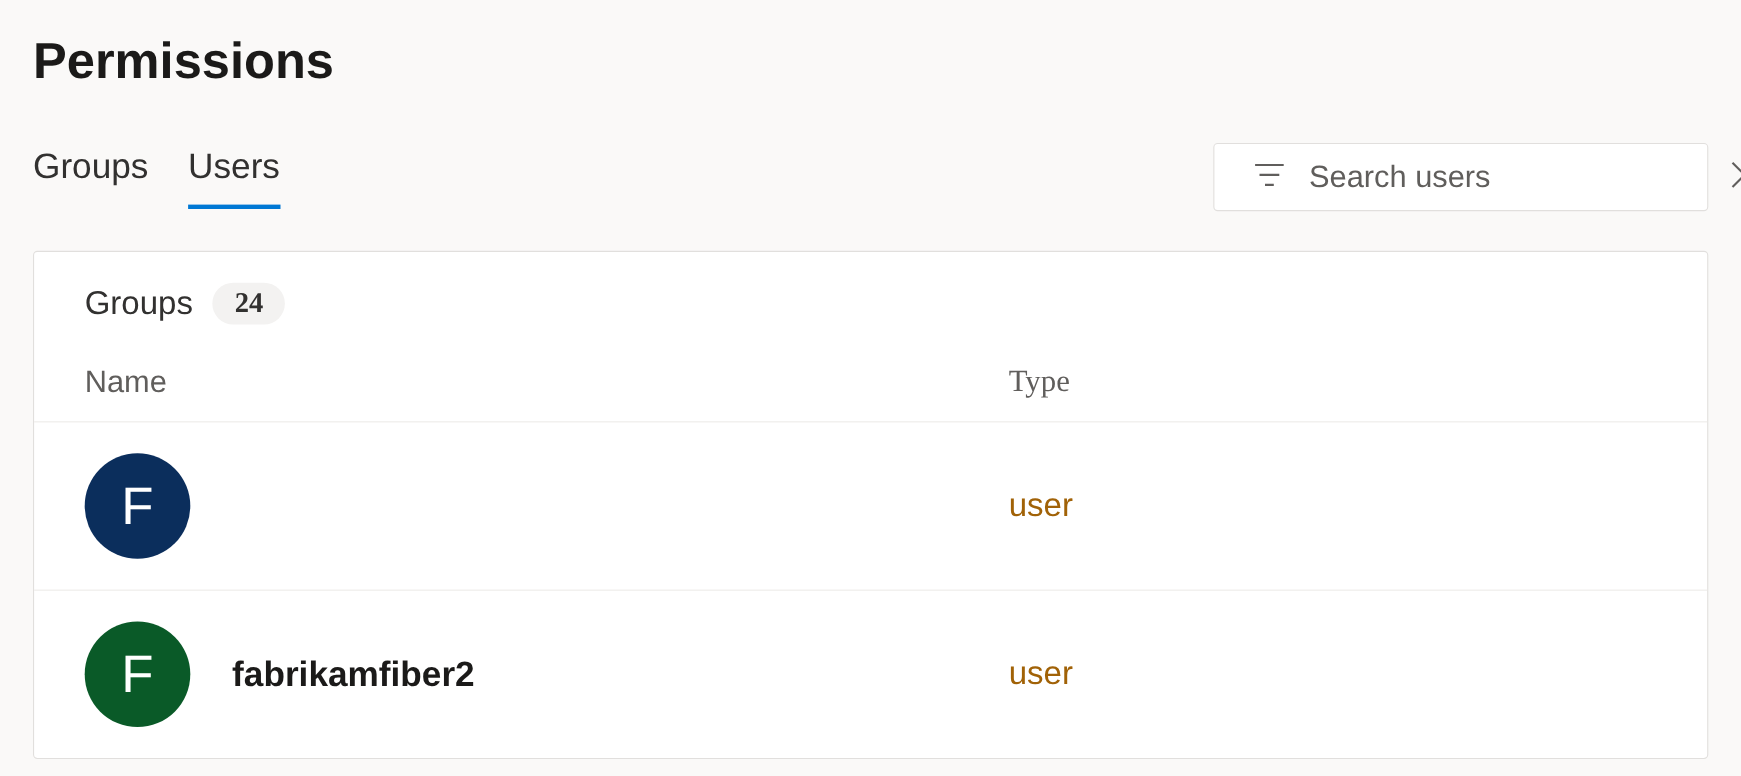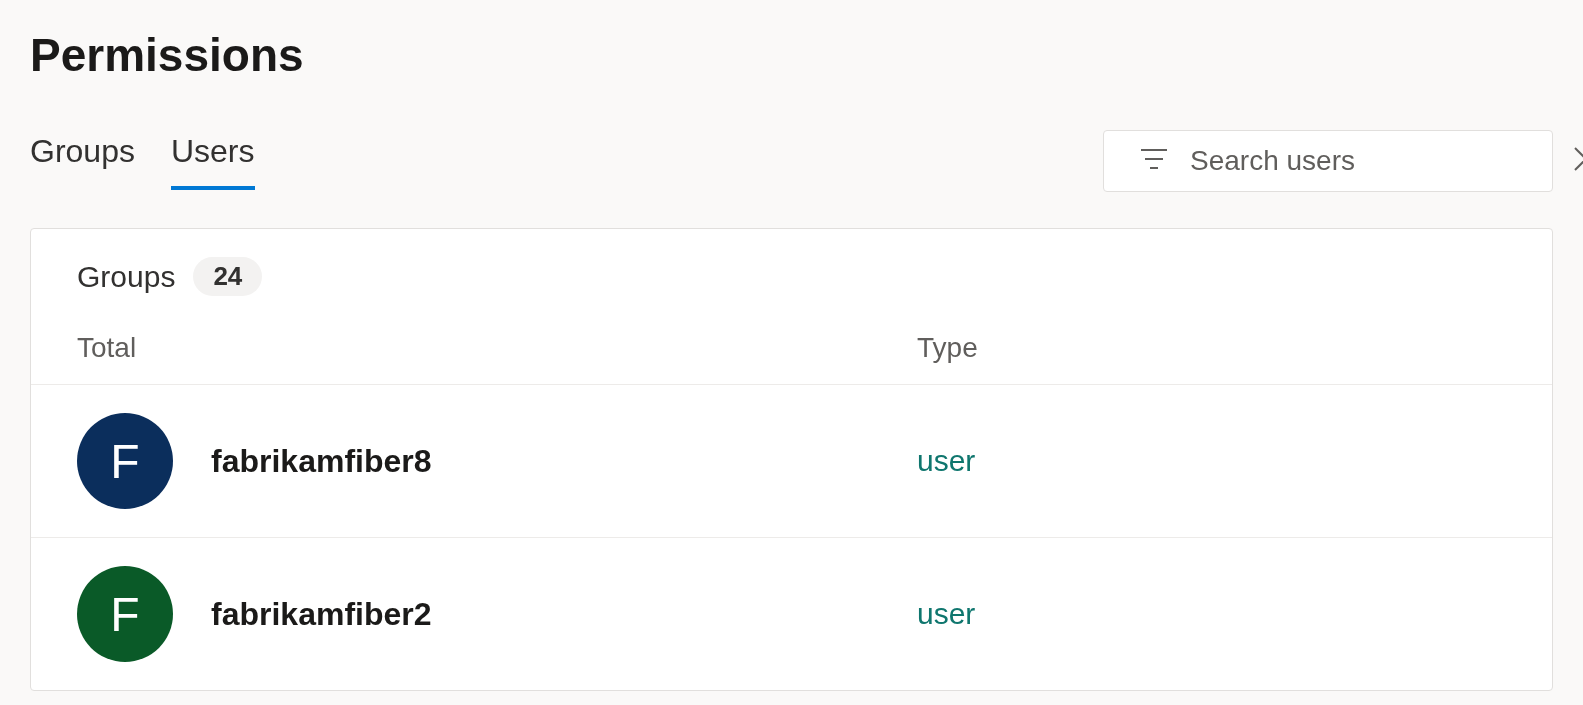--- a/index.html
+++ b/index.html
@@ -95,34 +95,36 @@
       font-size: 30px;
       color: #323130;
     }
     .panel-header .badge {
       background: #f3f2f1;
       border-radius: 20px;
       padding: 4px 20px;
       font-size: 26px;
       font-weight: 700;
       color: #323130;
+      font-family: Liberation Serif, serif;
     }
     .table-headers {
       display: flex;
       padding: 16px 46px 20px;
     }
     .col-name {
       flex: 0 0 840px;
       font-size: 28px;
       color: #605e5c;
     }
     .col-type {
       flex: 1;
       font-size: 28px;
       color: #605e5c;
+      font-family: Liberation Serif, serif;
     }
     .table-row {
       display: flex;
       align-items: center;
       padding: 28px 46px;
       border-top: 1px solid #edebe9;
       cursor: pointer;
     }
     .table-row .name-cell {
       flex: 0 0 840px;
@@ -143,21 +145,21 @@
       flex-shrink: 0;
     }
     .user-name {
       font-size: 32px;
       font-weight: 700;
       color: #1b1a19;
     }
     .type-cell {
       flex: 1;
       font-size: 30px;
-      color: #0f766e;
+      color: #a16207;
     }
   </style>
 </head>
 <body>
 
 <h1 class="page-title">Permissions</h1>
 
 <div class="tabs-row">
   <div class="tabs">
     <div class="tab">Groups</div>
@@ -180,28 +182,27 @@
     </span>
   </div>
 </div>
 
 <div class="panel">
   <div class="panel-header">
     <span class="total-label">Groups</span>
     <span class="badge">24</span>
   </div>
   <div class="table-headers">
-    <div class="col-name">Total</div>
+    <div class="col-name">Name</div>
     <div class="col-type">Type</div>
   </div>
 
   <div class="table-row">
     <div class="name-cell">
       <div class="avatar" style="background:#0b2e5c">F</div>
-      <span class="user-name">fabrikamfiber8</span>
     </div>
     <div class="type-cell">user</div>
   </div>
 
   <div class="table-row">
     <div class="name-cell">
       <div class="avatar" style="background:#0a5a28">F</div>
       <span class="user-name">fabrikamfiber2</span>
     </div>
     <div class="type-cell">user</div>

